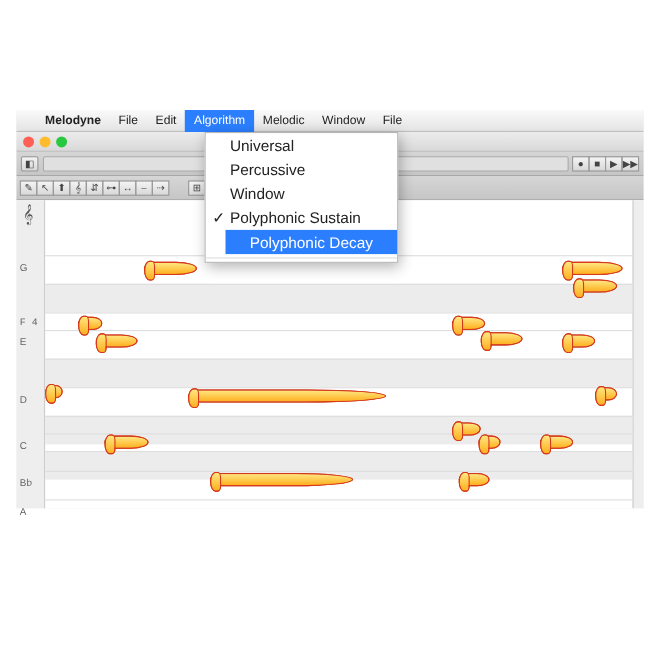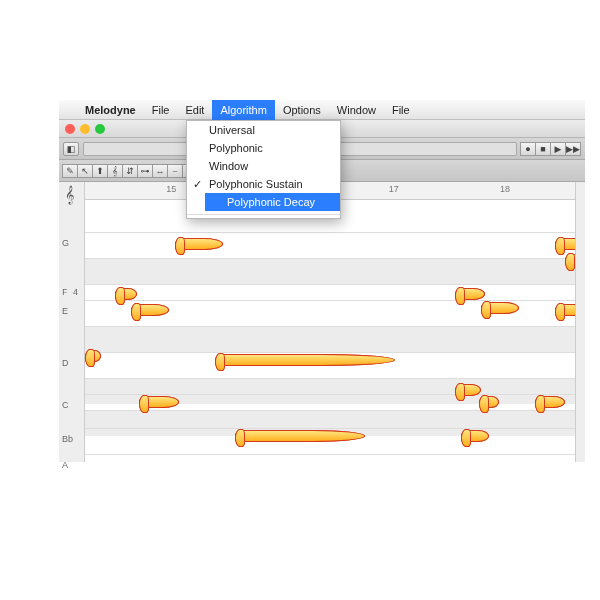--- a/index.html
+++ b/index.html
@@ -1,28 +1,28 @@
 <!DOCTYPE html>
 <html><head>
 <meta charset="utf-8">
 <style>
   * { margin: 0; padding: 0; box-sizing: border-box; font-family: -apple-system, "Helvetica Neue", Arial, sans-serif; }
   body { background: #fff; width: 600px; height: 600px; overflow: hidden; }
   .outer { background: #fff; padding: 100px 15px; }
-  .app { background: #e8e8e8; margin-left: 44px; }
+  .app { background: #e8e8e8; }
 
   
   .menubar { background: linear-gradient(#fafafa,#e4e4e4); height: 20px; display: flex; align-items: center; font-size: 11px; color: #222; border-bottom: 1px solid #bfbfbf; }
   .apple { width: 18px; text-align: center; }
   .menubar .mi { padding: 0 8px; height: 20px; line-height: 20px; }
   .menubar .brand { font-weight: 600; }
   .menubar .mi.open { background: #2b7fff; color: #fff; }
 
   
-  .dropdown { position: absolute; left: 186px; top: 120px; background: #fff; border: 1px solid #b8b8b8; box-shadow: 2px 4px 12px rgba(0,0,0,.3); font-size: 11px; min-width: 155px; z-index: 50; }
+  .dropdown { position: absolute; left: 186px; top: 120px; background: #fff; border: 1px solid #b8b8b8; box-shadow: 2px 4px 12px rgba(0,0,0,.3); font-size: 14px; min-width: 155px; z-index: 50; }
   .dropdown .di { padding: 3px 22px 3px 22px; position: relative; color: #222; }
   .dropdown .di.sel { background: #2b7fff; color: #fff; margin-left: 18px; }
   .dropdown .check::before { content: "✓"; position: absolute; left: 6px; }
   .dropdown .sep { height: 1px; background: #ddd; margin: 3px 0; }
   .dropdown .arrow::after { content: "▸"; position: absolute; right: 8px; }
 
   
   .titlebar { height: 18px; background: linear-gradient(#ececec,#d9d9d9); display: flex; align-items: center; padding: 0 6px; border-bottom: 1px solid #b5b5b5; gap: 5px; }
   .tl { width: 10px; height: 10px; border-radius: 50%; }
   .tl.r { background: #ff5f57; } .tl.y { background: #ffbd2e; } .tl.g { background: #28c940; }
@@ -53,21 +53,21 @@
 </style>
 </head>
 <body>
 
 <div class="outer">
   <div class="app">
 
     <div class="menubar">
       <div class="apple"></div>
       <div class="mi brand">Melodyne</div>
-      <div id="mb-items" style="display: contents;"><div class="mi">File</div><div class="mi">Edit</div><div class="mi open">Algorithm</div><div class="mi">Options</div><div class="mi">Window</div><div class="mi">File</div></div>
+      <div id="mb-items" style="display: contents;"><div class="mi">File</div><div class="mi">Edit</div><div class="mi open">Algorithm</div><div class="mi">Melodic</div><div class="mi">Window</div><div class="mi">File</div></div>
     </div>
 
     <div class="titlebar">
       <div class="tl r"></div>
       <div class="tl y"></div>
       <div class="tl g"></div>
     </div>
 
     <div class="row">
       <div class="btn">◧</div>
@@ -108,26 +108,20 @@
             <div class="keylab" style="top: 56px;">G</div>
             <div class="keylab" style="top: 106px; font-family: Liberation Mono, monospace;">F 4</div>
             <div class="keylab" style="top: 124px;">E</div>
             <div class="keylab" style="top: 176px;">D</div>
             <div class="keylab" style="top: 218px;">C</div>
             <div class="keylab" style="top: 252px;">Bb</div>
             <div class="keylab" style="top: 278px;">A</div>
           </div>
       </div>
       <div class="grid" id="grid">
-        <div class="timeline" id="tl">
-            <div class="tmk" style="left: 81.25px;">15</div>
-            <div class="tmk" style="left: 192.5px;">16</div>
-            <div class="tmk" style="left: 303.75px;">17</div>
-            <div class="tmk" style="left: 415px;">18</div>
-          </div>
       <div class="rowbg" style="top: 50px;"></div>
           <div class="rowline" style="top: 50px;"></div>
           <div class="rowbg dark" style="top: 76px;"></div>
           <div class="rowline" style="top: 76px;"></div>
           <div class="rowbg" style="top: 102px;"></div>
           <div class="rowline" style="top: 102px;"></div>
           <div class="rowbg" style="top: 118px;"></div>
           <div class="rowline" style="top: 118px;"></div>
           <div class="rowbg dark" style="top: 144px;"></div>
           <div class="rowline" style="top: 144px;"></div>
@@ -162,18 +156,18 @@
           <div class="blob" style="left: 376px; top: 248px; width: 28px;"></div>
         </div>
       <div class="gutR"></div>
     </div>
 
   </div>
 </div>
 
 <div class="dropdown" id="dd">
     <div class="di">Universal</div>
-    <div class="di">Polyphonic</div>
+    <div class="di">Percussive</div>
     <div class="di">Window</div>
     <div class="di check">Polyphonic Sustain</div>
     <div class="di sel">Polyphonic Decay</div>
     <div class="sep"></div>
   </div>
 
 </body></html>

